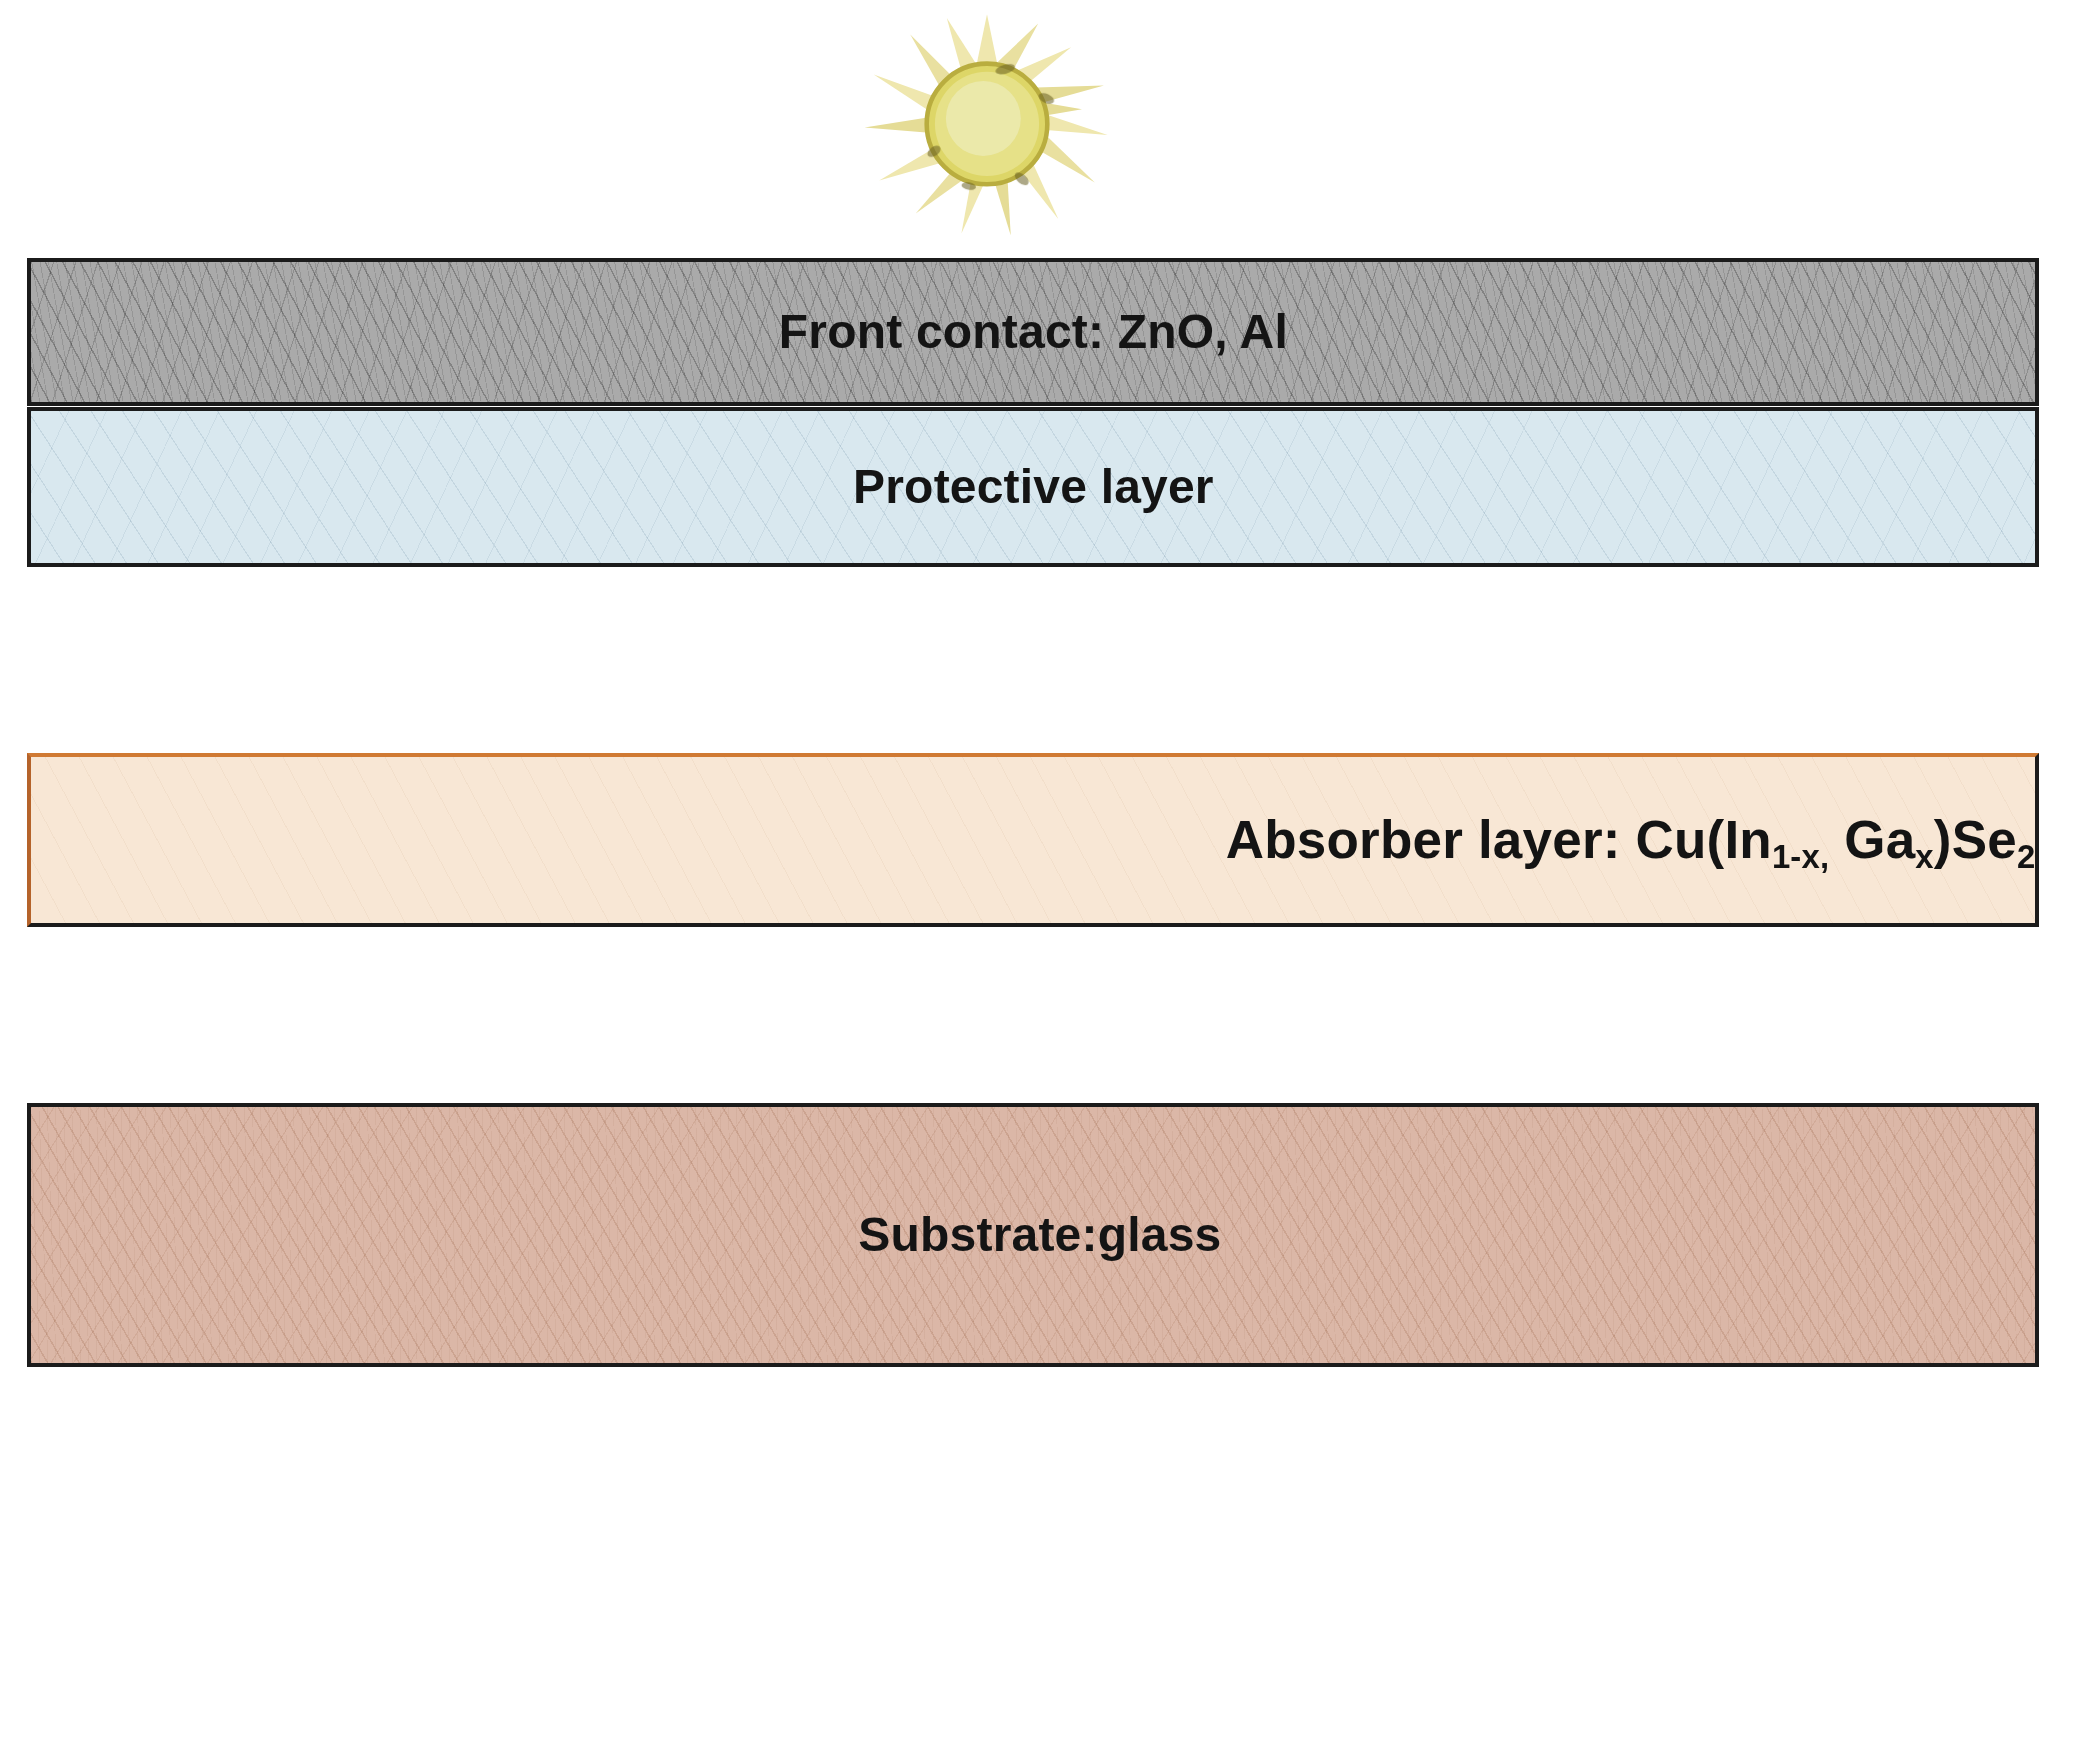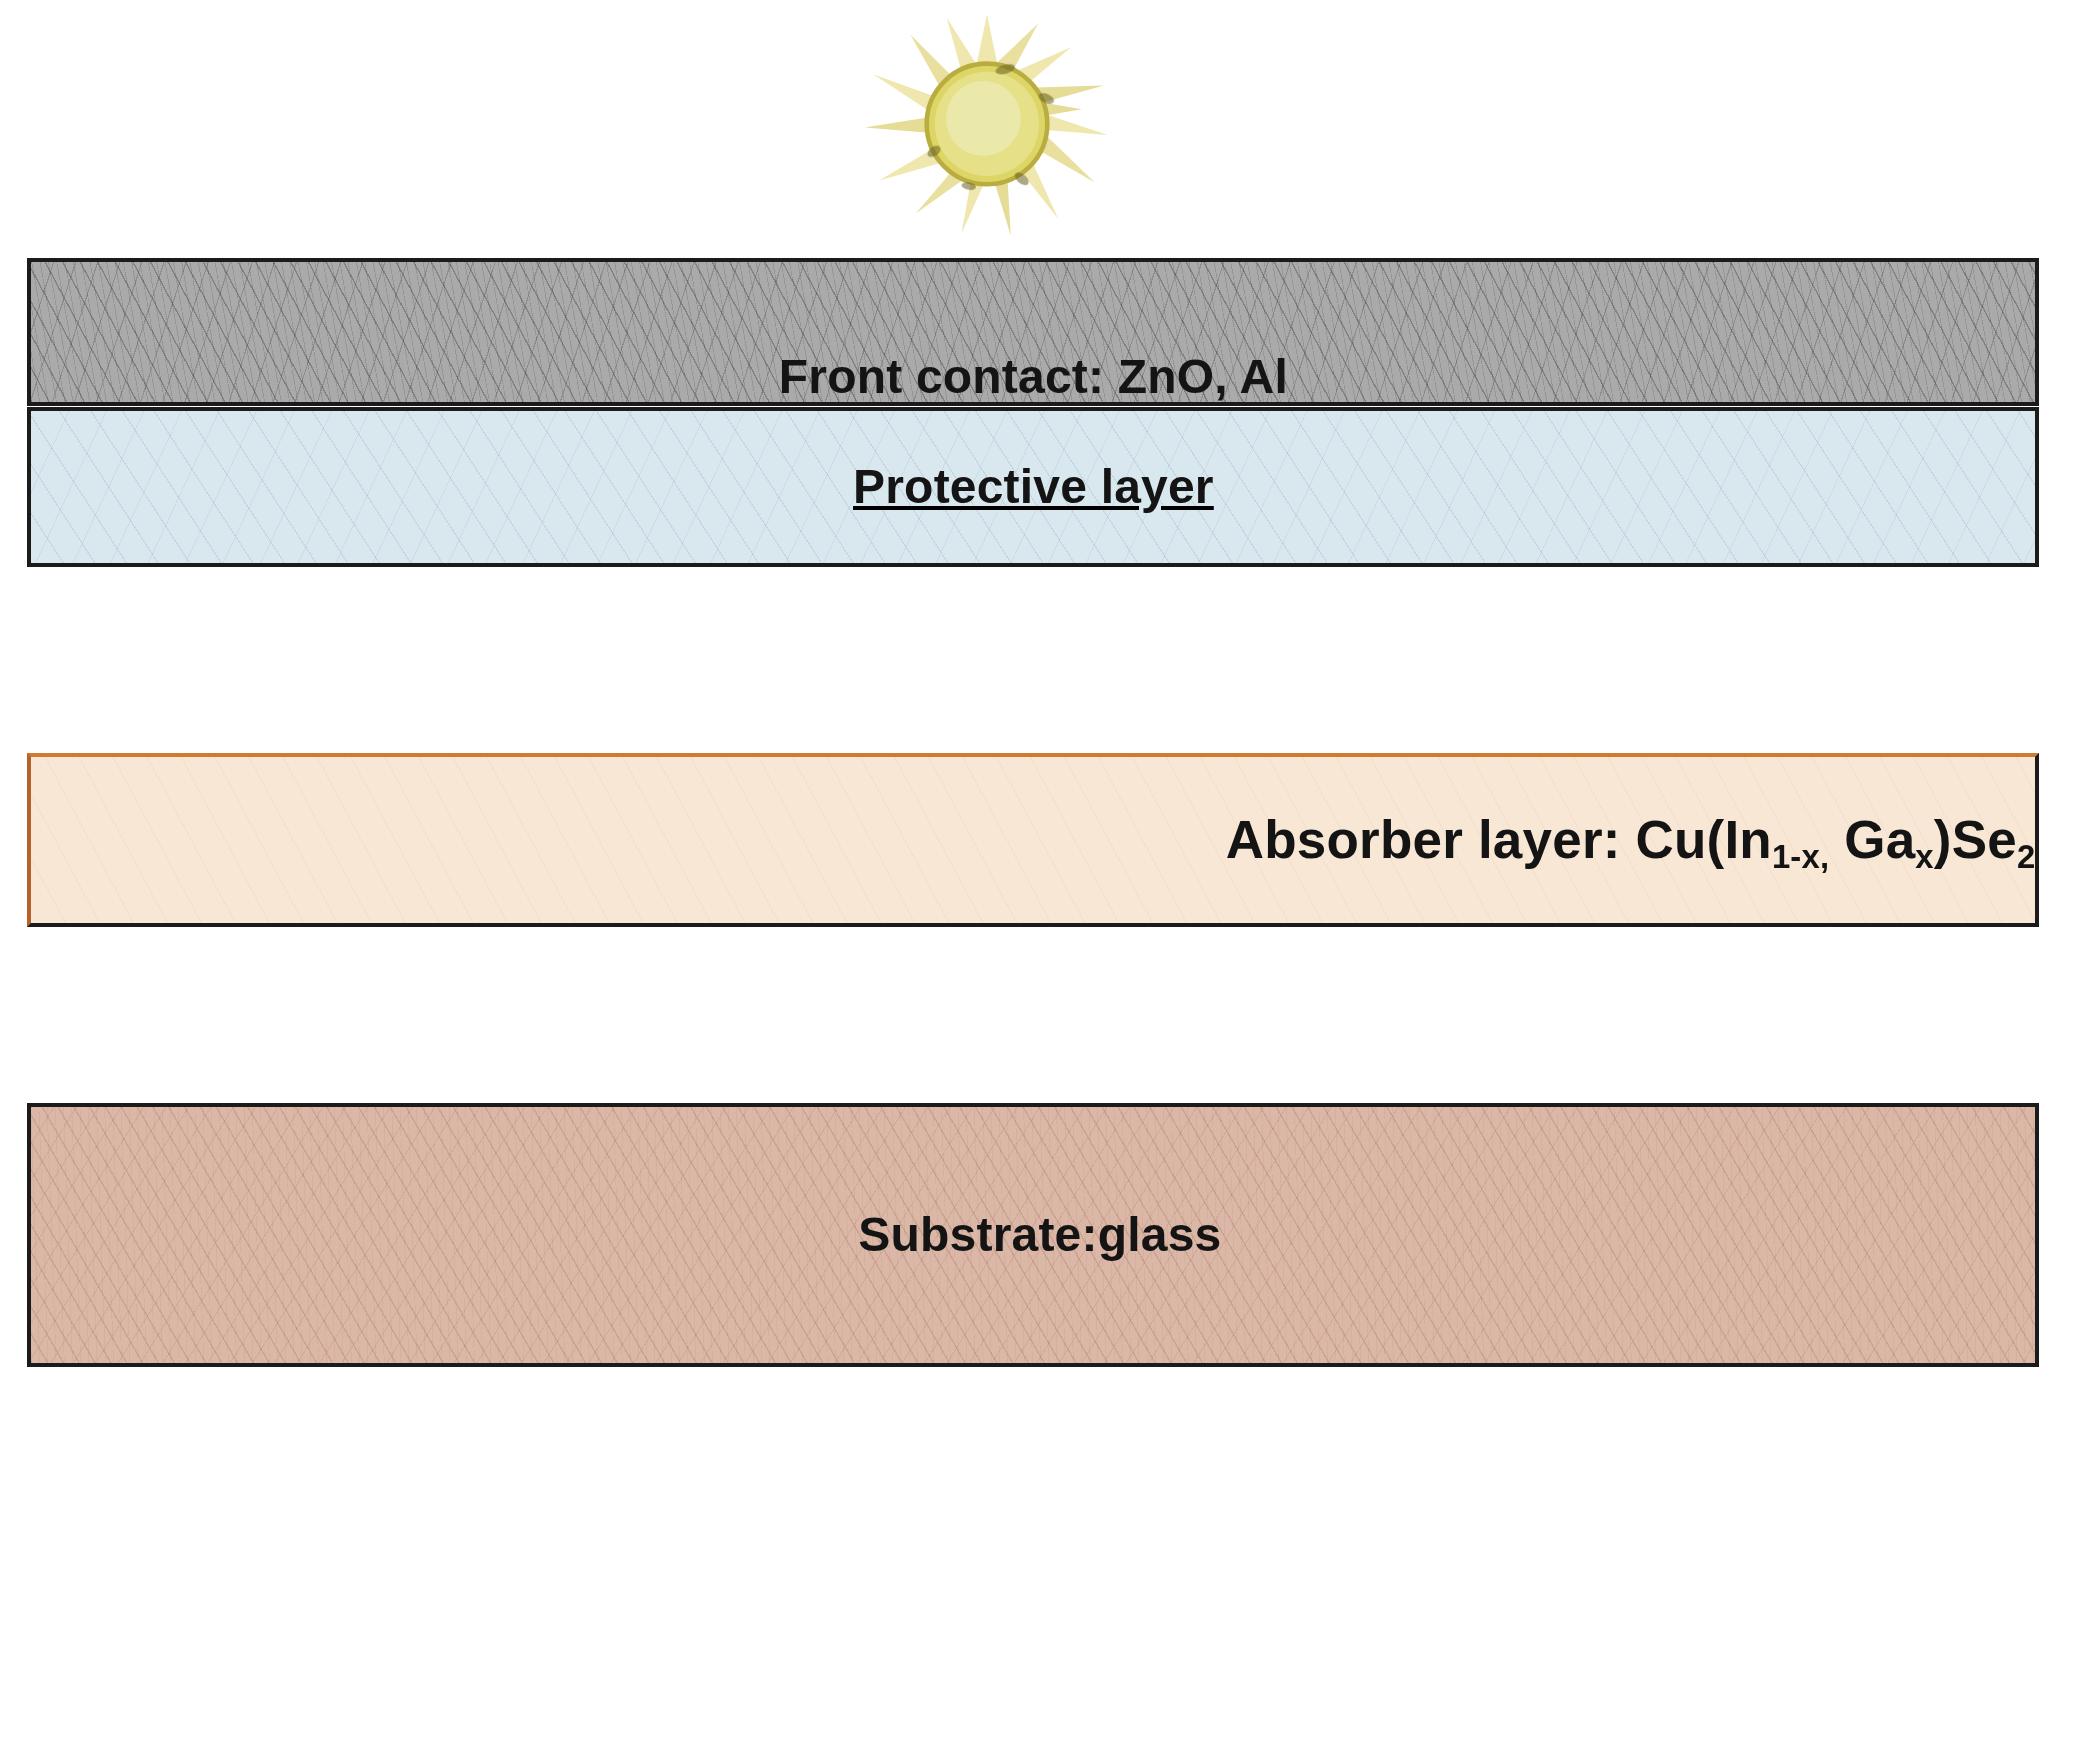--- a/index.html
+++ b/index.html
@@ -74,35 +74,33 @@
     top: 0.30em;
     font-weight: bold;
   }
 
   
   #layer-front-contact {
     top: 0px;
     width: 2012px;
     height: 148px;
     background-color: #aaaaaa;
-    align-items: flex-end;
   }
   #layer-front-contact .tex {
     background-image:
       repeating-linear-gradient(62deg,  rgba(40,40,40,.30) 0 1.4px, rgba(0,0,0,0) 1.4px 15.5px),
       repeating-linear-gradient(108deg, rgba(40,40,40,.22) 0 1.1px, rgba(0,0,0,0) 1.1px 21px),
       repeating-linear-gradient(80deg,  rgba(25,25,25,.14) 0 0.9px,  rgba(0,0,0,0) 0.9px 8.2px);
   }
 
   #layer-protective {
     top: 149px;
     width: 2012px;
     height: 160px;
     background-color: #d9e8ef;
-    text-decoration: underline;
   }
   #layer-protective .tex {
     background-image:
       repeating-linear-gradient(57deg,  rgba(90,125,150,.17) 0 1.1px, rgba(0,0,0,0) 1.1px 26.5px),
       repeating-linear-gradient(115deg, rgba(90,125,150,.12) 0 0.9px,   rgba(0,0,0,0) 0.9px 34px);
   }
 
   #layer-buffer {
     top: 311px;
     width: 2012px;

